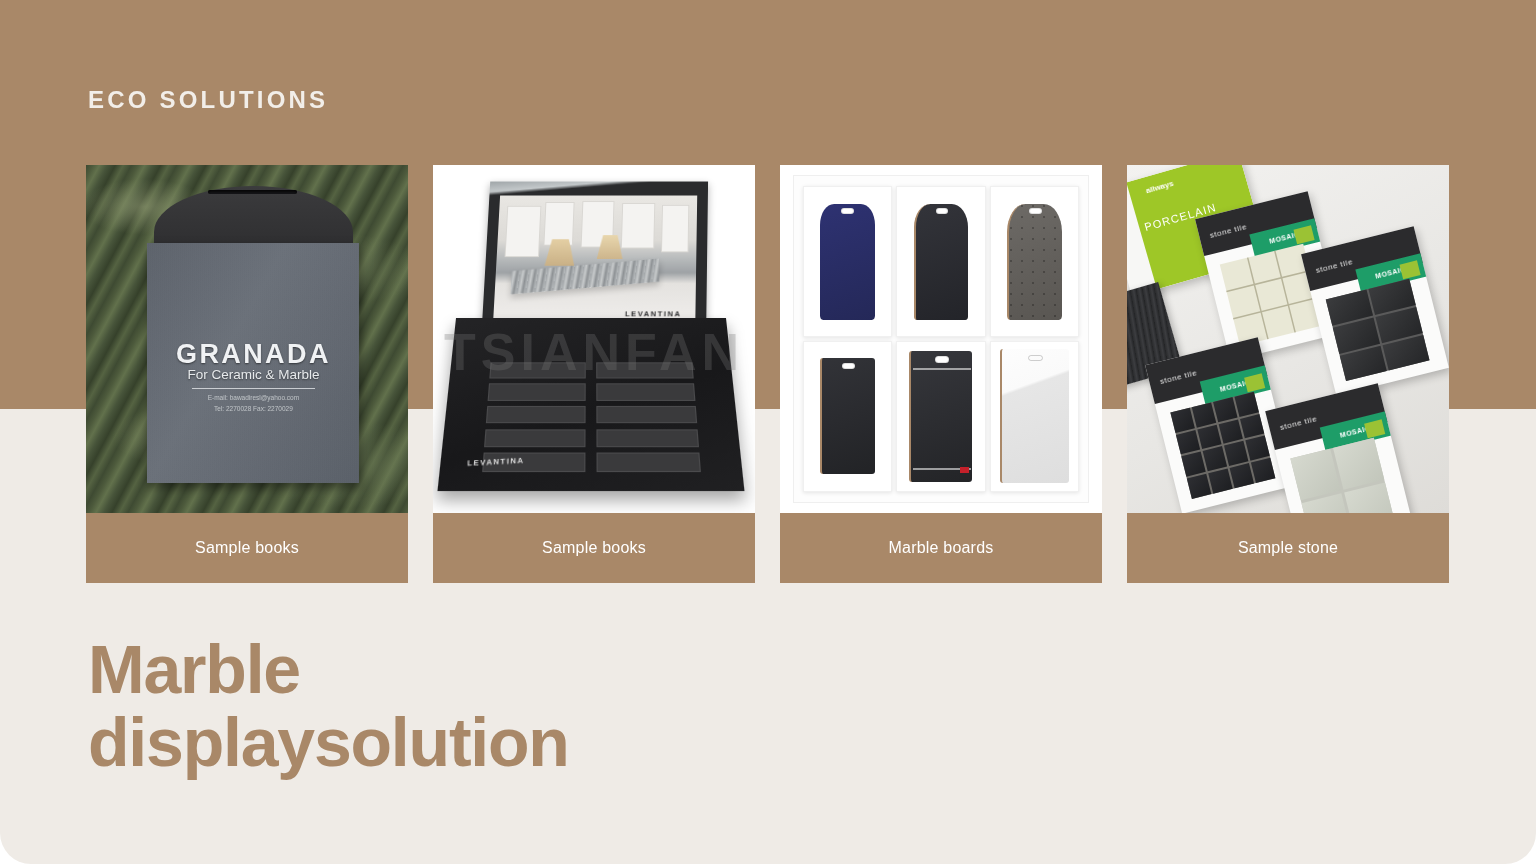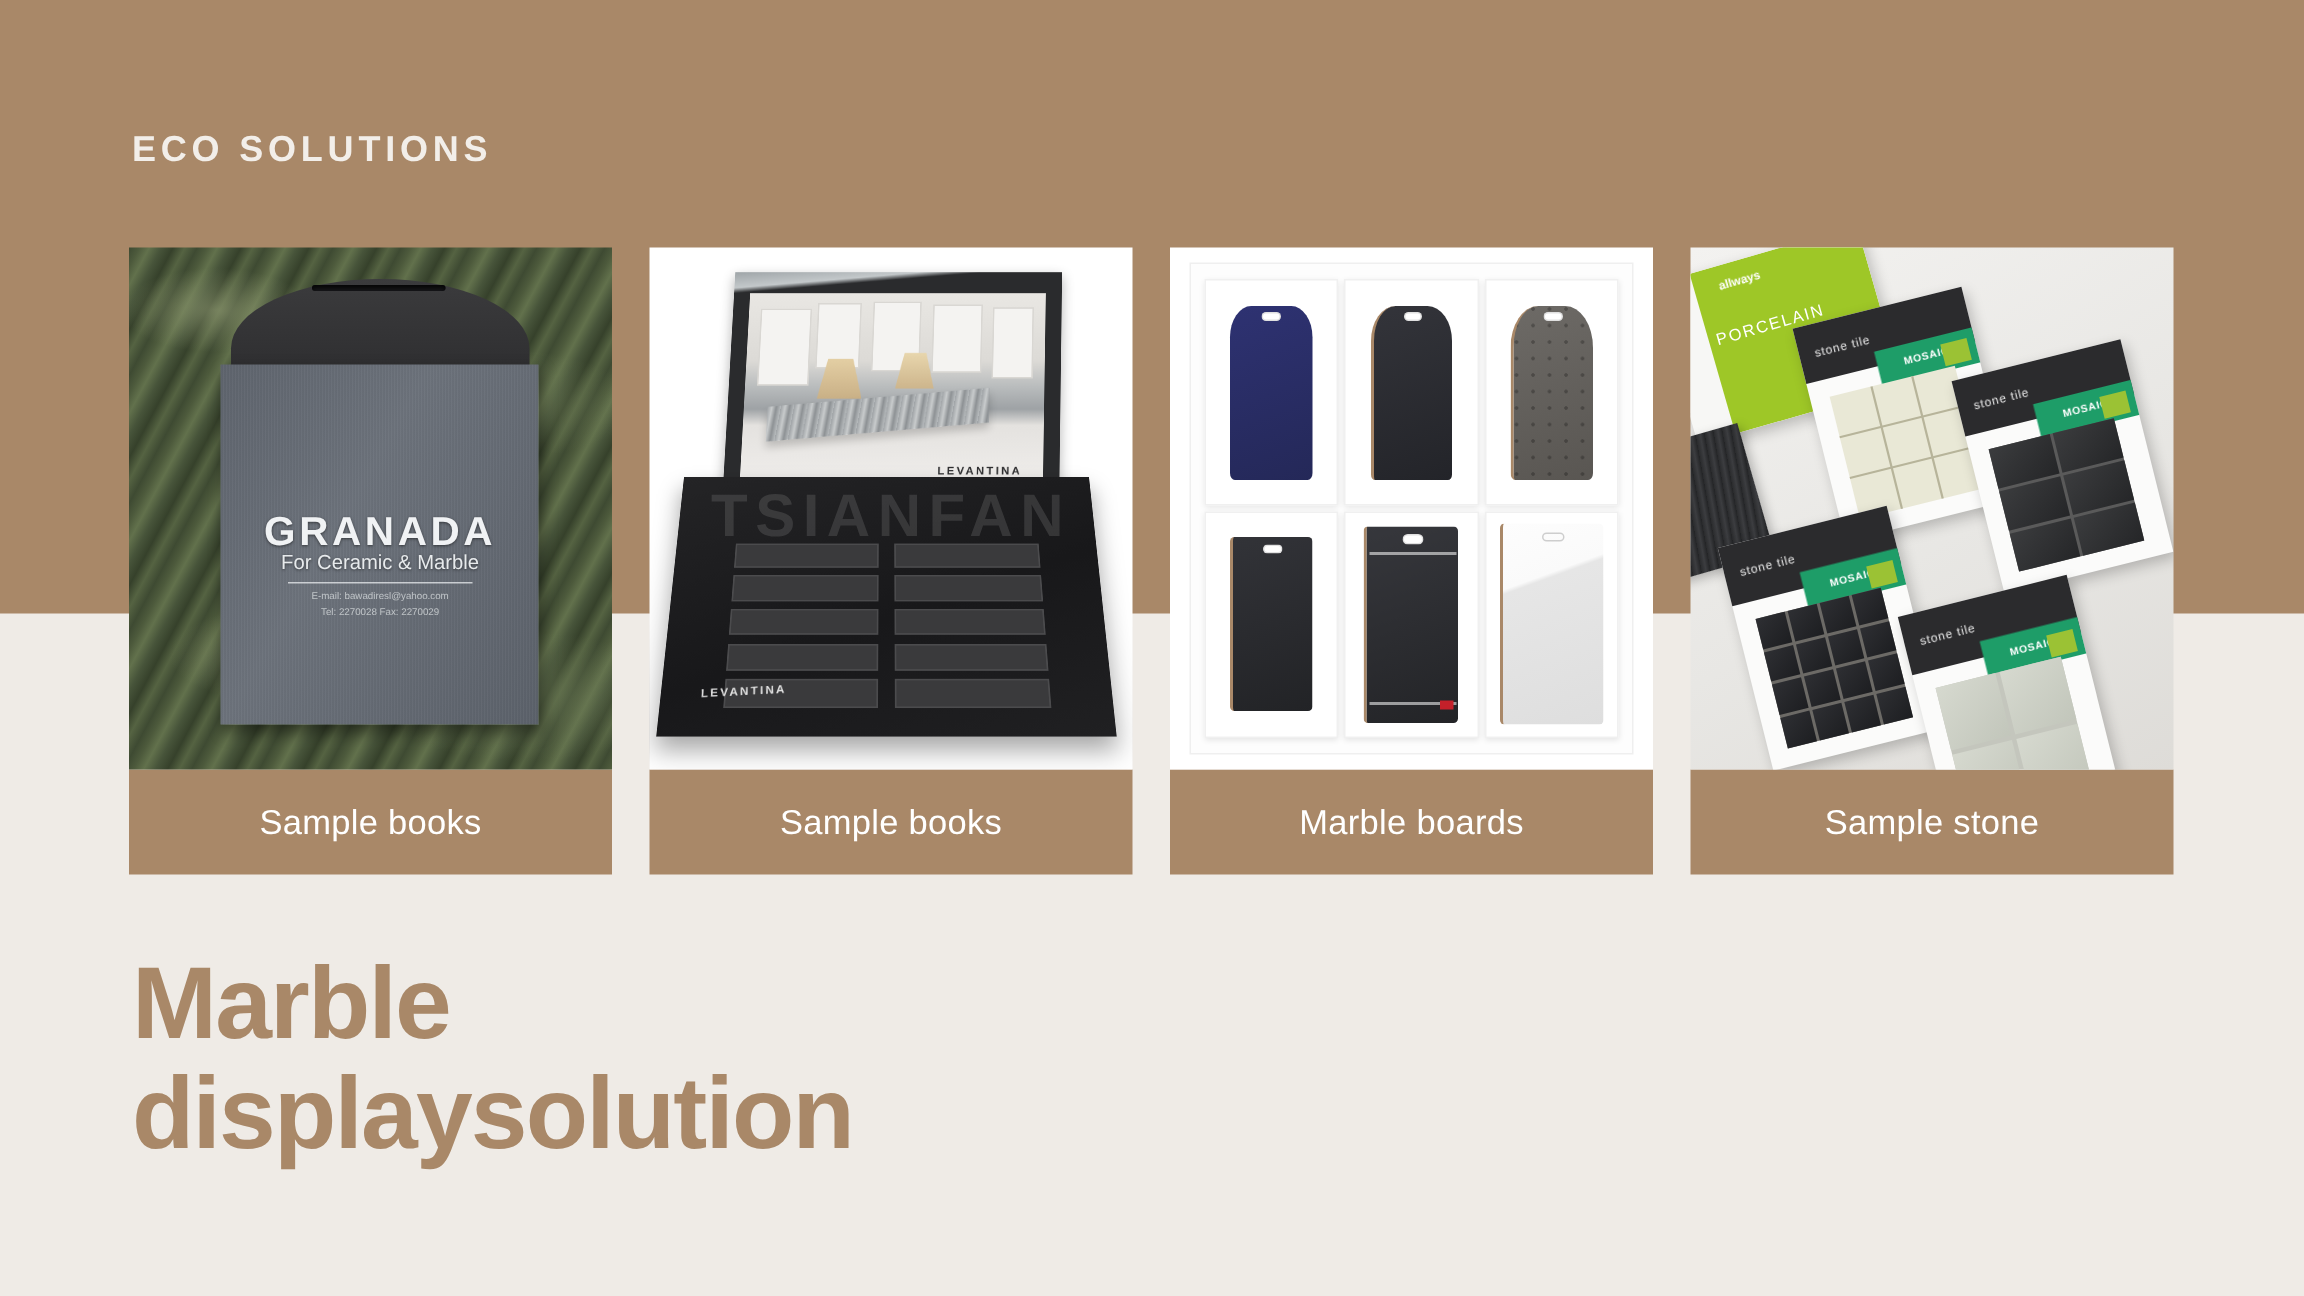--- a/index.html
+++ b/index.html
@@ -5,20 +5,21 @@
   * { box-sizing: border-box; margin: 0; padding: 0; }
   html, body {
     width: 1536px; height: 864px;
     overflow: hidden;
     font-family: "Liberation Sans", sans-serif;
   }
   #slide {
     position: relative;
     width: 1536px; height: 864px;
     background: #EFEBE6;
+    border-radius: 31px;
   }
   
   .top-band {
     position: absolute; left: 0; top: 0;
     width: 1536px; height: 409px;
     background: #A98868;
   }
   
   .eyebrow {
     position: absolute; left: 88px; top: 86px;
@@ -42,21 +43,21 @@
     width: 100%; height: 348px;
     position: relative;
     overflow: hidden;
     background: #ffffff;
   }
   .card-caption {
     width: 100%; height: 70px;
     background: #A98868;
     display: flex; align-items: center; justify-content: center;
     color: #ffffff;
-    font-size: 23px;
+    font-size: 16px;
     letter-spacing: 0.2px;
   }
 
   
   .ph1 {
     background:
       radial-gradient(ellipse 90px 40px at 18% 12%, rgba(150,160,120,.55), transparent 70%),
       radial-gradient(ellipse 120px 50px at 78% 30%, rgba(120,135,95,.5), transparent 72%),
       radial-gradient(ellipse 100px 45px at 30% 78%, rgba(140,150,110,.5), transparent 70%),
       radial-gradient(ellipse 140px 60px at 82% 86%, rgba(110,125,88,.55), transparent 72%),
@@ -182,21 +183,21 @@
   .bx-cell { background: #3a3a3c; border: 1px solid #4b4b4d; }
   .bx-sidelogo {
     position: absolute; left: 9%; bottom: 13%;
     color: #dedede; font-size: 7px; letter-spacing: 1.3px; font-weight: bold;
     transform: rotate(-3deg);
   }
   .bx-watermark {
     position: absolute; left: 0; top: 45%;
     width: 100%; text-align: center;
     color: rgba(120,120,120,.30);
-    font-size: 40px; font-weight: bold; letter-spacing: 5px;
+    font-size: 52px; font-weight: bold; letter-spacing: 5px;
     pointer-events: none;
   }
 
   
   .ph3 { background: #ffffff; }
   .bd-frame {
     position: absolute; left: 4%; top: 3%;
     width: 92%; height: 94%;
     background: #fdfdfd; border: 1px solid #efefef;
   }

